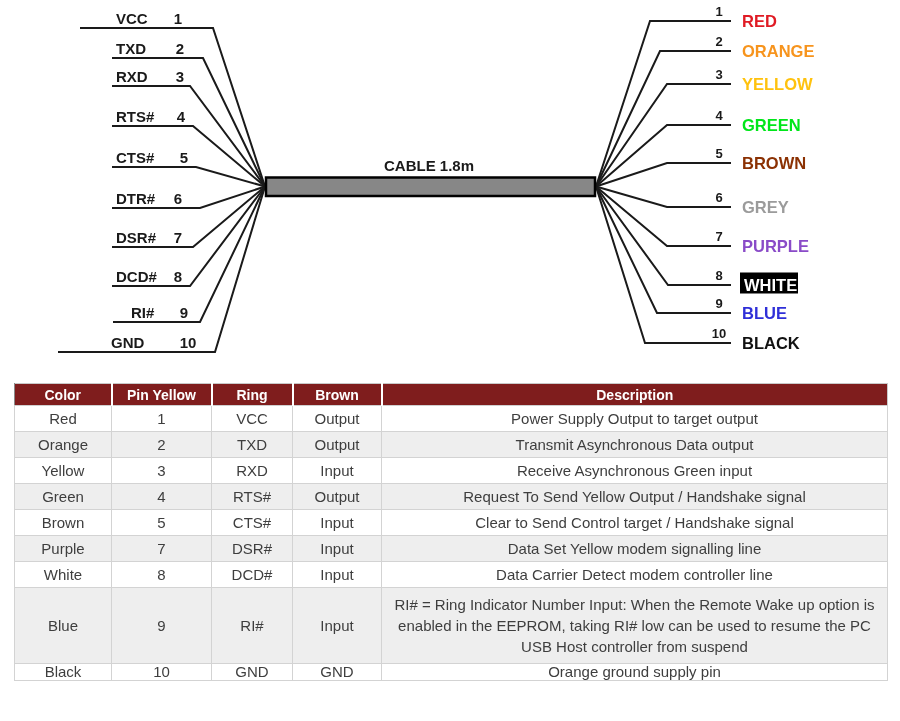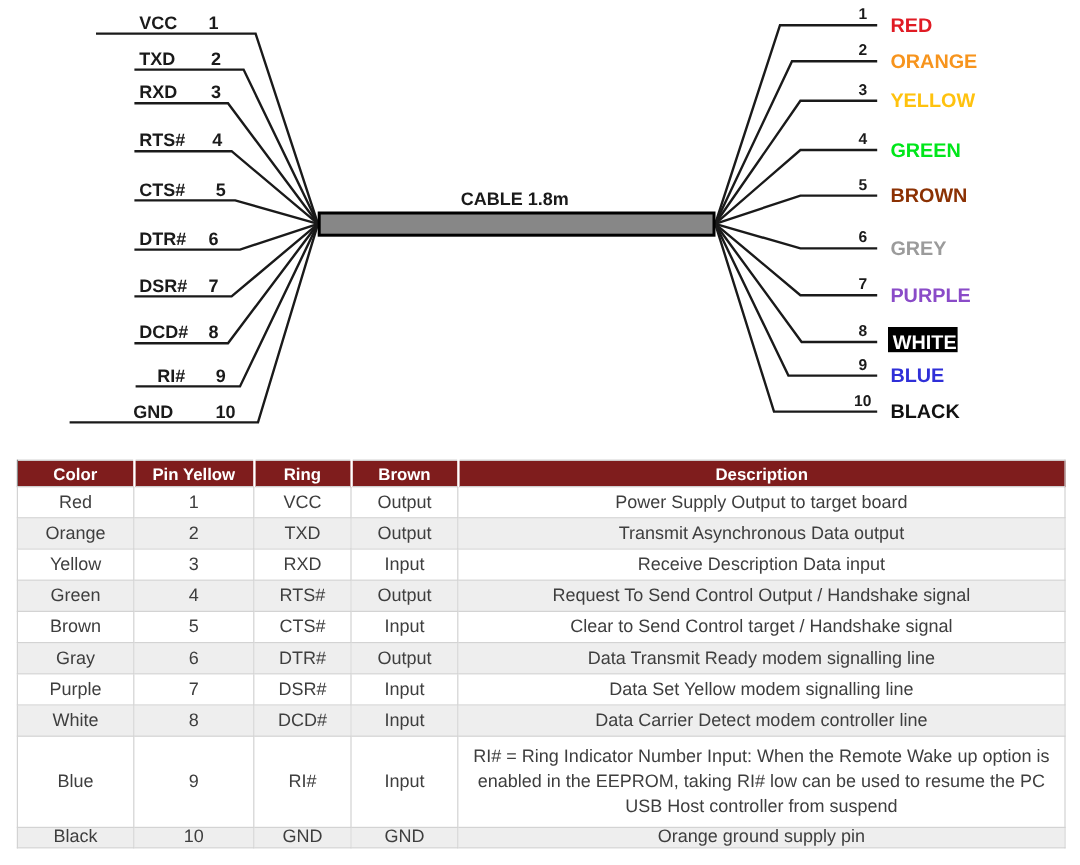--- a/index.html
+++ b/index.html
@@ -148,56 +148,49 @@
             <th>Brown</th>
             <th>Description</th>
           </tr>
         </thead>
       <tbody id="tbody">
           <tr>
             <td>Red</td>
             <td>1</td>
             <td>VCC</td>
             <td>Output</td>
-            <td>Power Supply Output to target board</td>
+            <td>Power Supply Output to target output</td>
           </tr>
           <tr>
             <td>Orange</td>
             <td>2</td>
             <td>TXD</td>
             <td>Output</td>
             <td>Transmit Asynchronous Data output</td>
           </tr>
           <tr>
             <td>Yellow</td>
             <td>3</td>
             <td>RXD</td>
             <td>Input</td>
-            <td>Receive Description Data input</td>
+            <td>Receive Asynchronous Green input</td>
           </tr>
           <tr>
             <td>Green</td>
             <td>4</td>
             <td>RTS#</td>
             <td>Output</td>
-            <td>Request To Send Control Output / Handshake signal</td>
+            <td>Request To Send Yellow Output / Handshake signal</td>
           </tr>
           <tr>
             <td>Brown</td>
             <td>5</td>
             <td>CTS#</td>
             <td>Input</td>
             <td>Clear to Send Control target / Handshake signal</td>
-          </tr>
-          <tr>
-            <td>Gray</td>
-            <td>6</td>
-            <td>DTR#</td>
-            <td>Output</td>
-            <td>Data Transmit Ready modem signalling line</td>
           </tr>
           <tr>
             <td>Purple</td>
             <td>7</td>
             <td>DSR#</td>
             <td>Input</td>
             <td>Data Set Yellow modem signalling line</td>
           </tr>
           <tr>
             <td>White</td>

